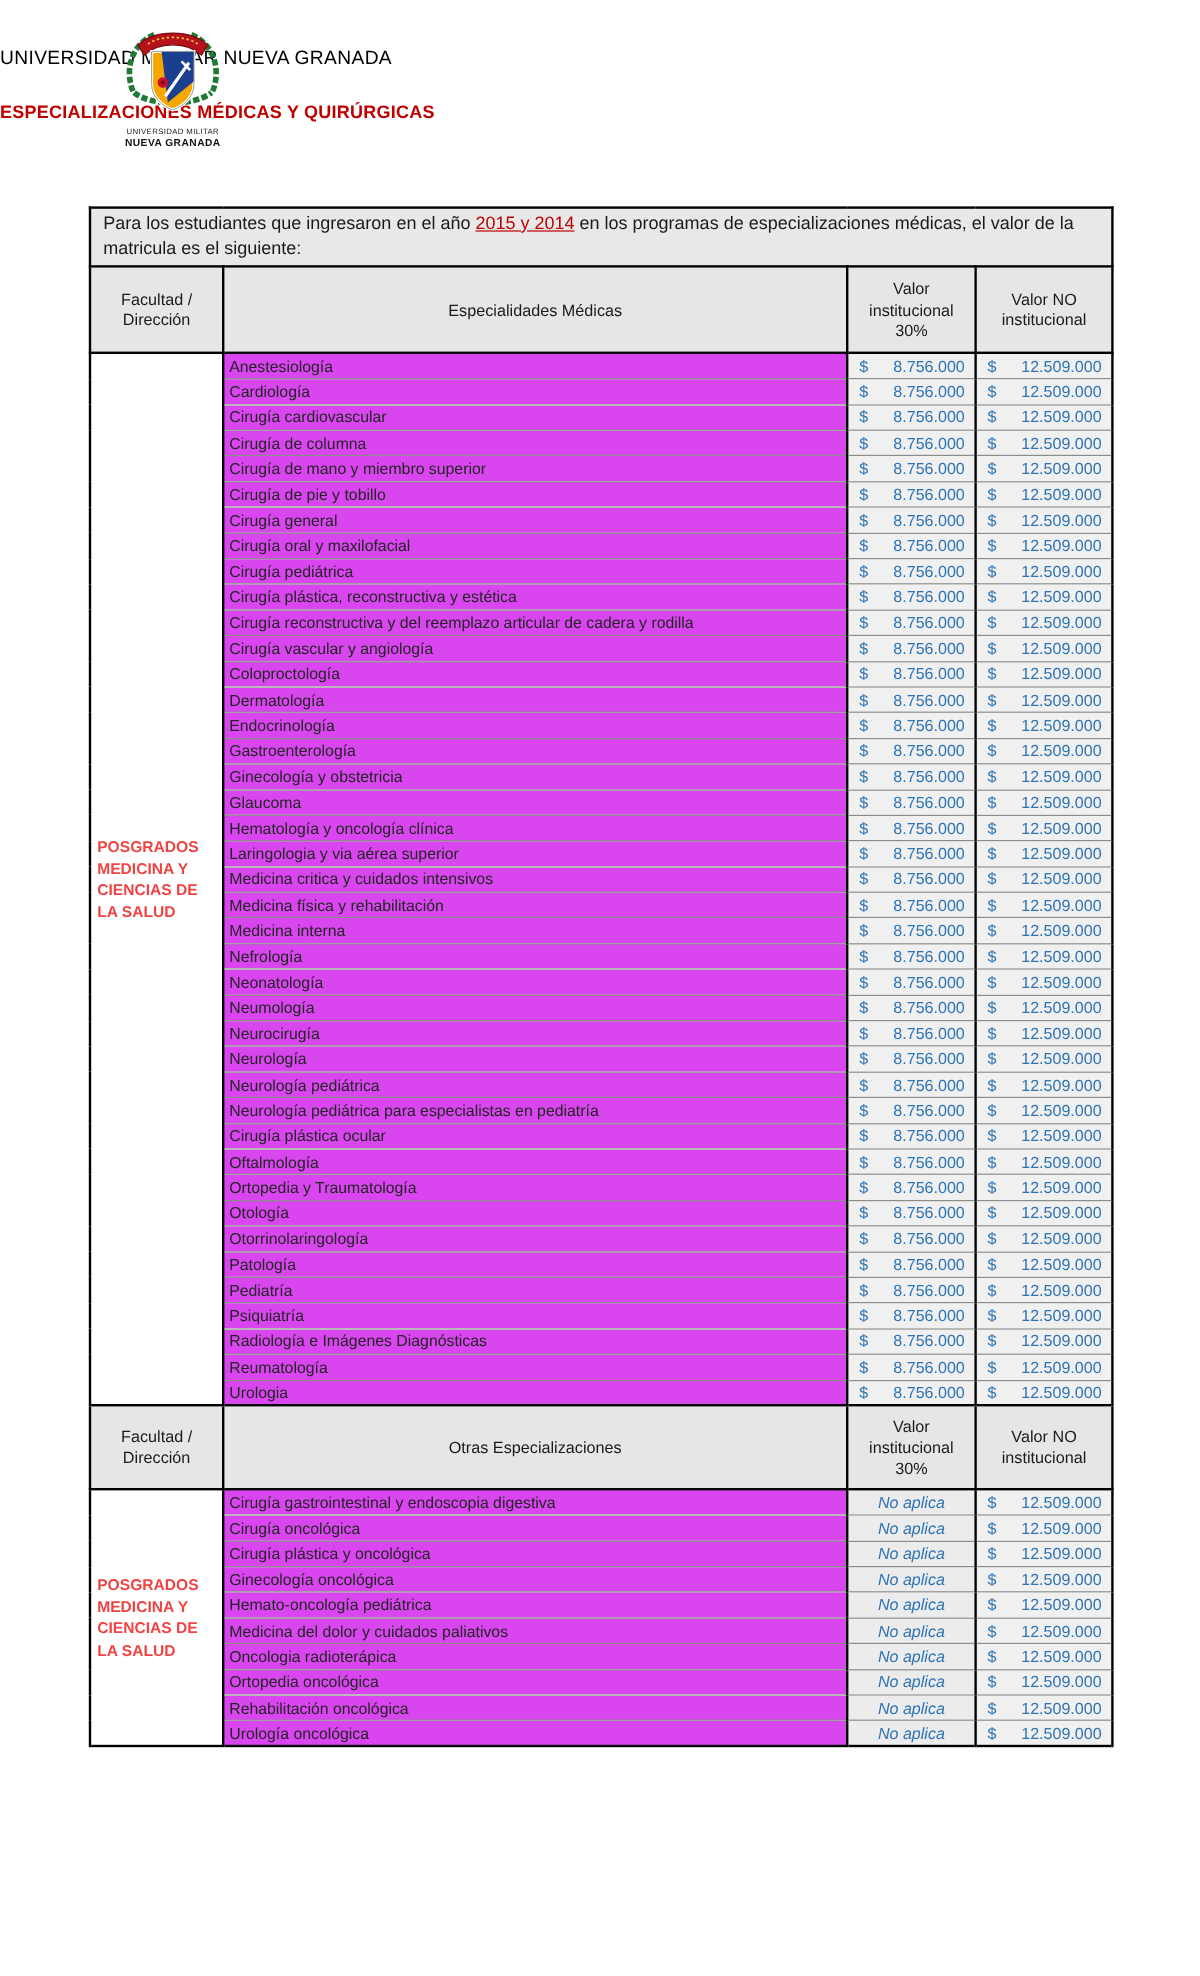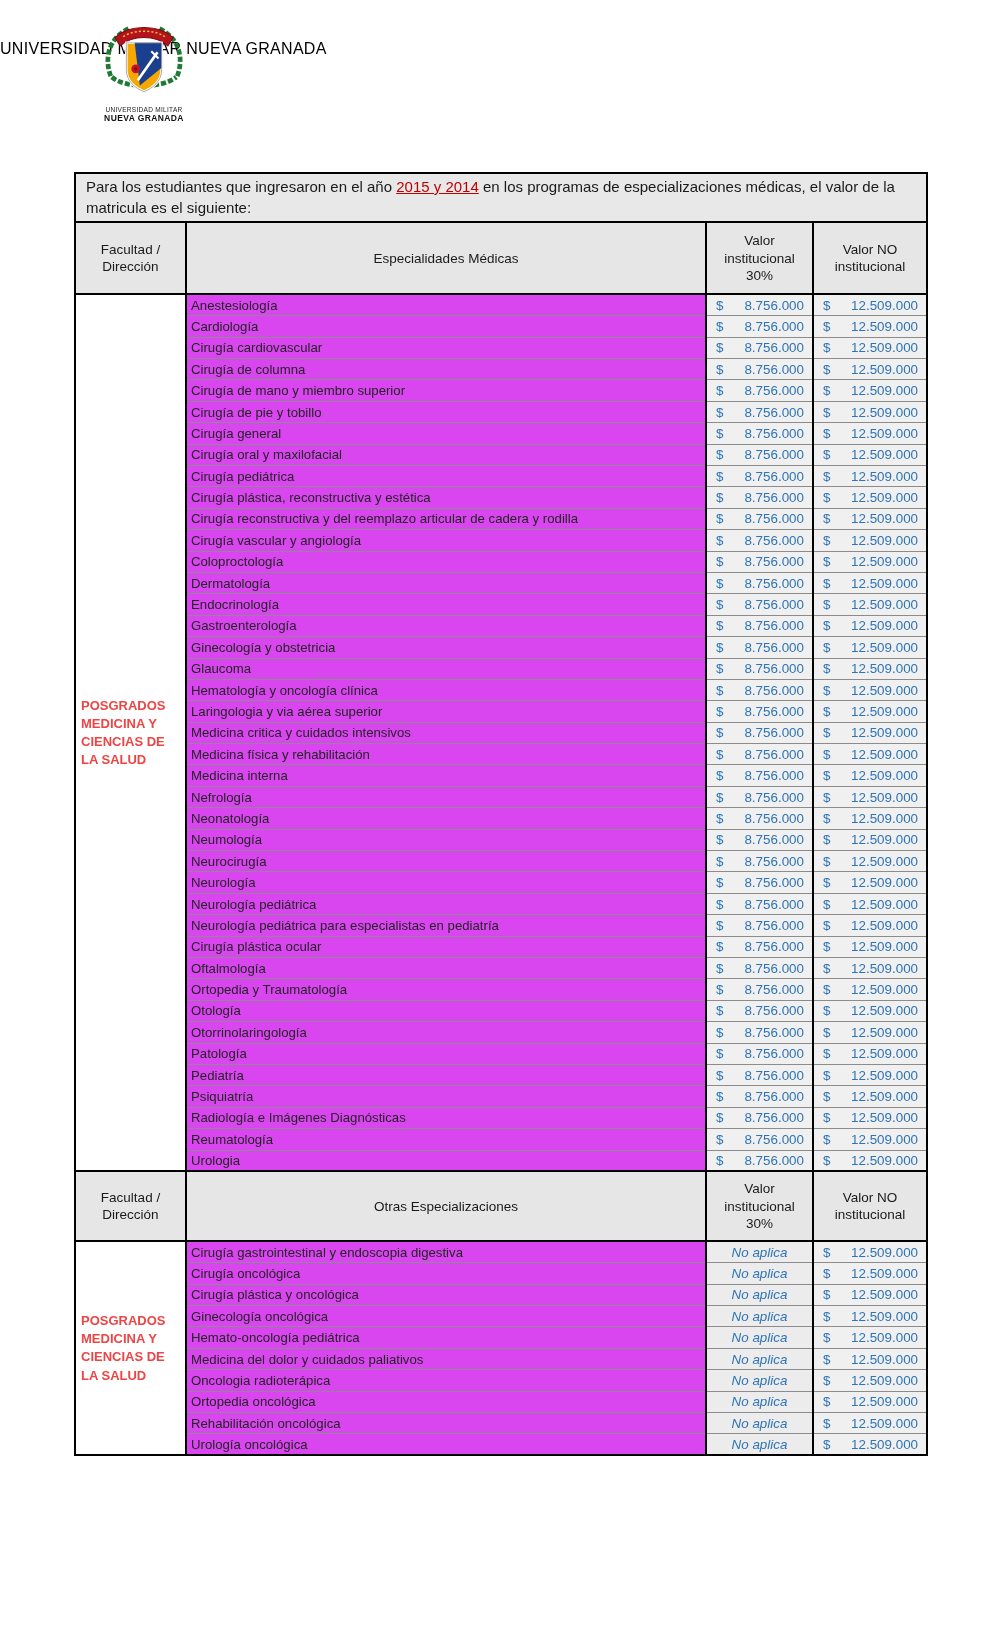--- a/index.html
+++ b/index.html
@@ -85,20 +85,21 @@
       <circle cx="42" cy="47" r="4.2" fill="#c8102e"></circle>
       <circle cx="42" cy="47" r="1.6" fill="#7a0c12"></circle>
       <path d="M33,22 h34 v26 c0,11 -9,18 -17,21 c-8,-3 -17,-10 -17,-21 z" fill="none" stroke="#9a9a9a" stroke-width="0.8"></path>
     </svg>
     <div class="logo-cap1">UNIVERSIDAD MILITAR</div>
     <div class="logo-cap2">NUEVA GRANADA</div>
   </div>
 
   <div class="head">
     <div class="university">UNIVERSIDAD MILITAR NUEVA GRANADA</div>
+    <div class="doc-title">ESPECIALIZACIONES MÉDICAS Y QUIRÚRGICAS</div>
   </div>
 
   <table class="fees">
     <colgroup>
       <col style="width:111px">
         <col style="width:520px">
         <col style="width:107px">
         <col style="width:114px">
     </colgroup>
     <tbody>

